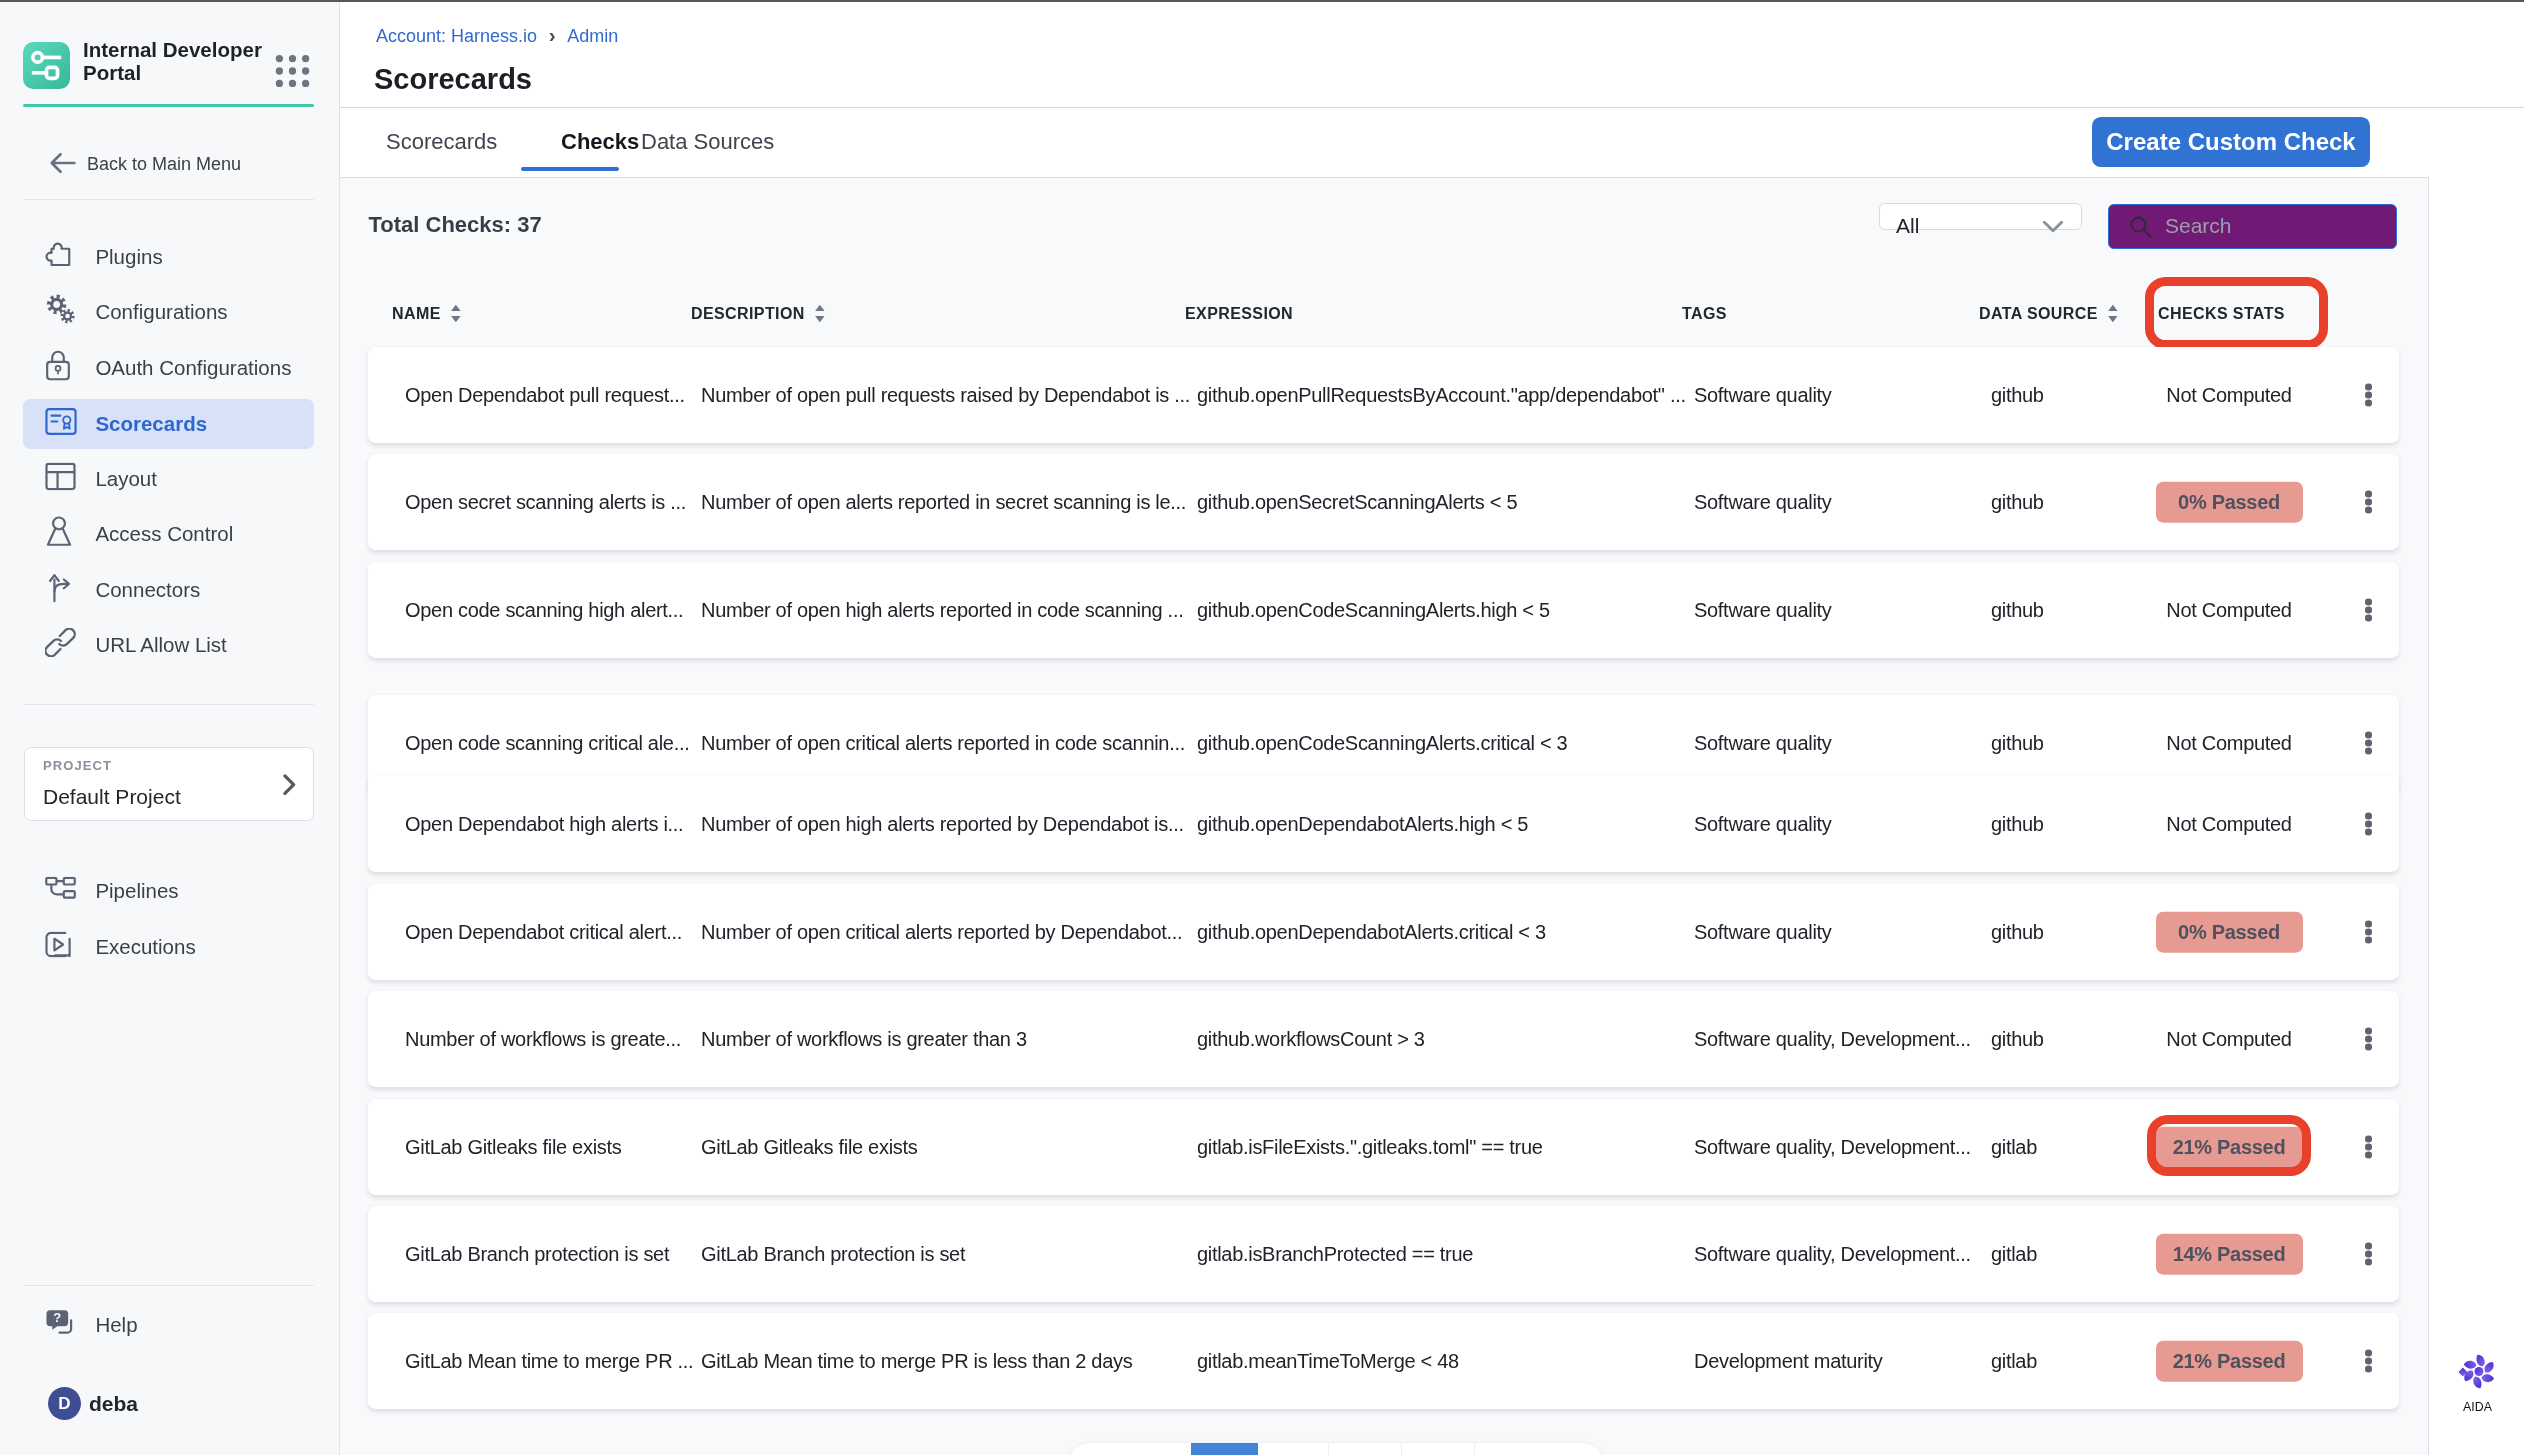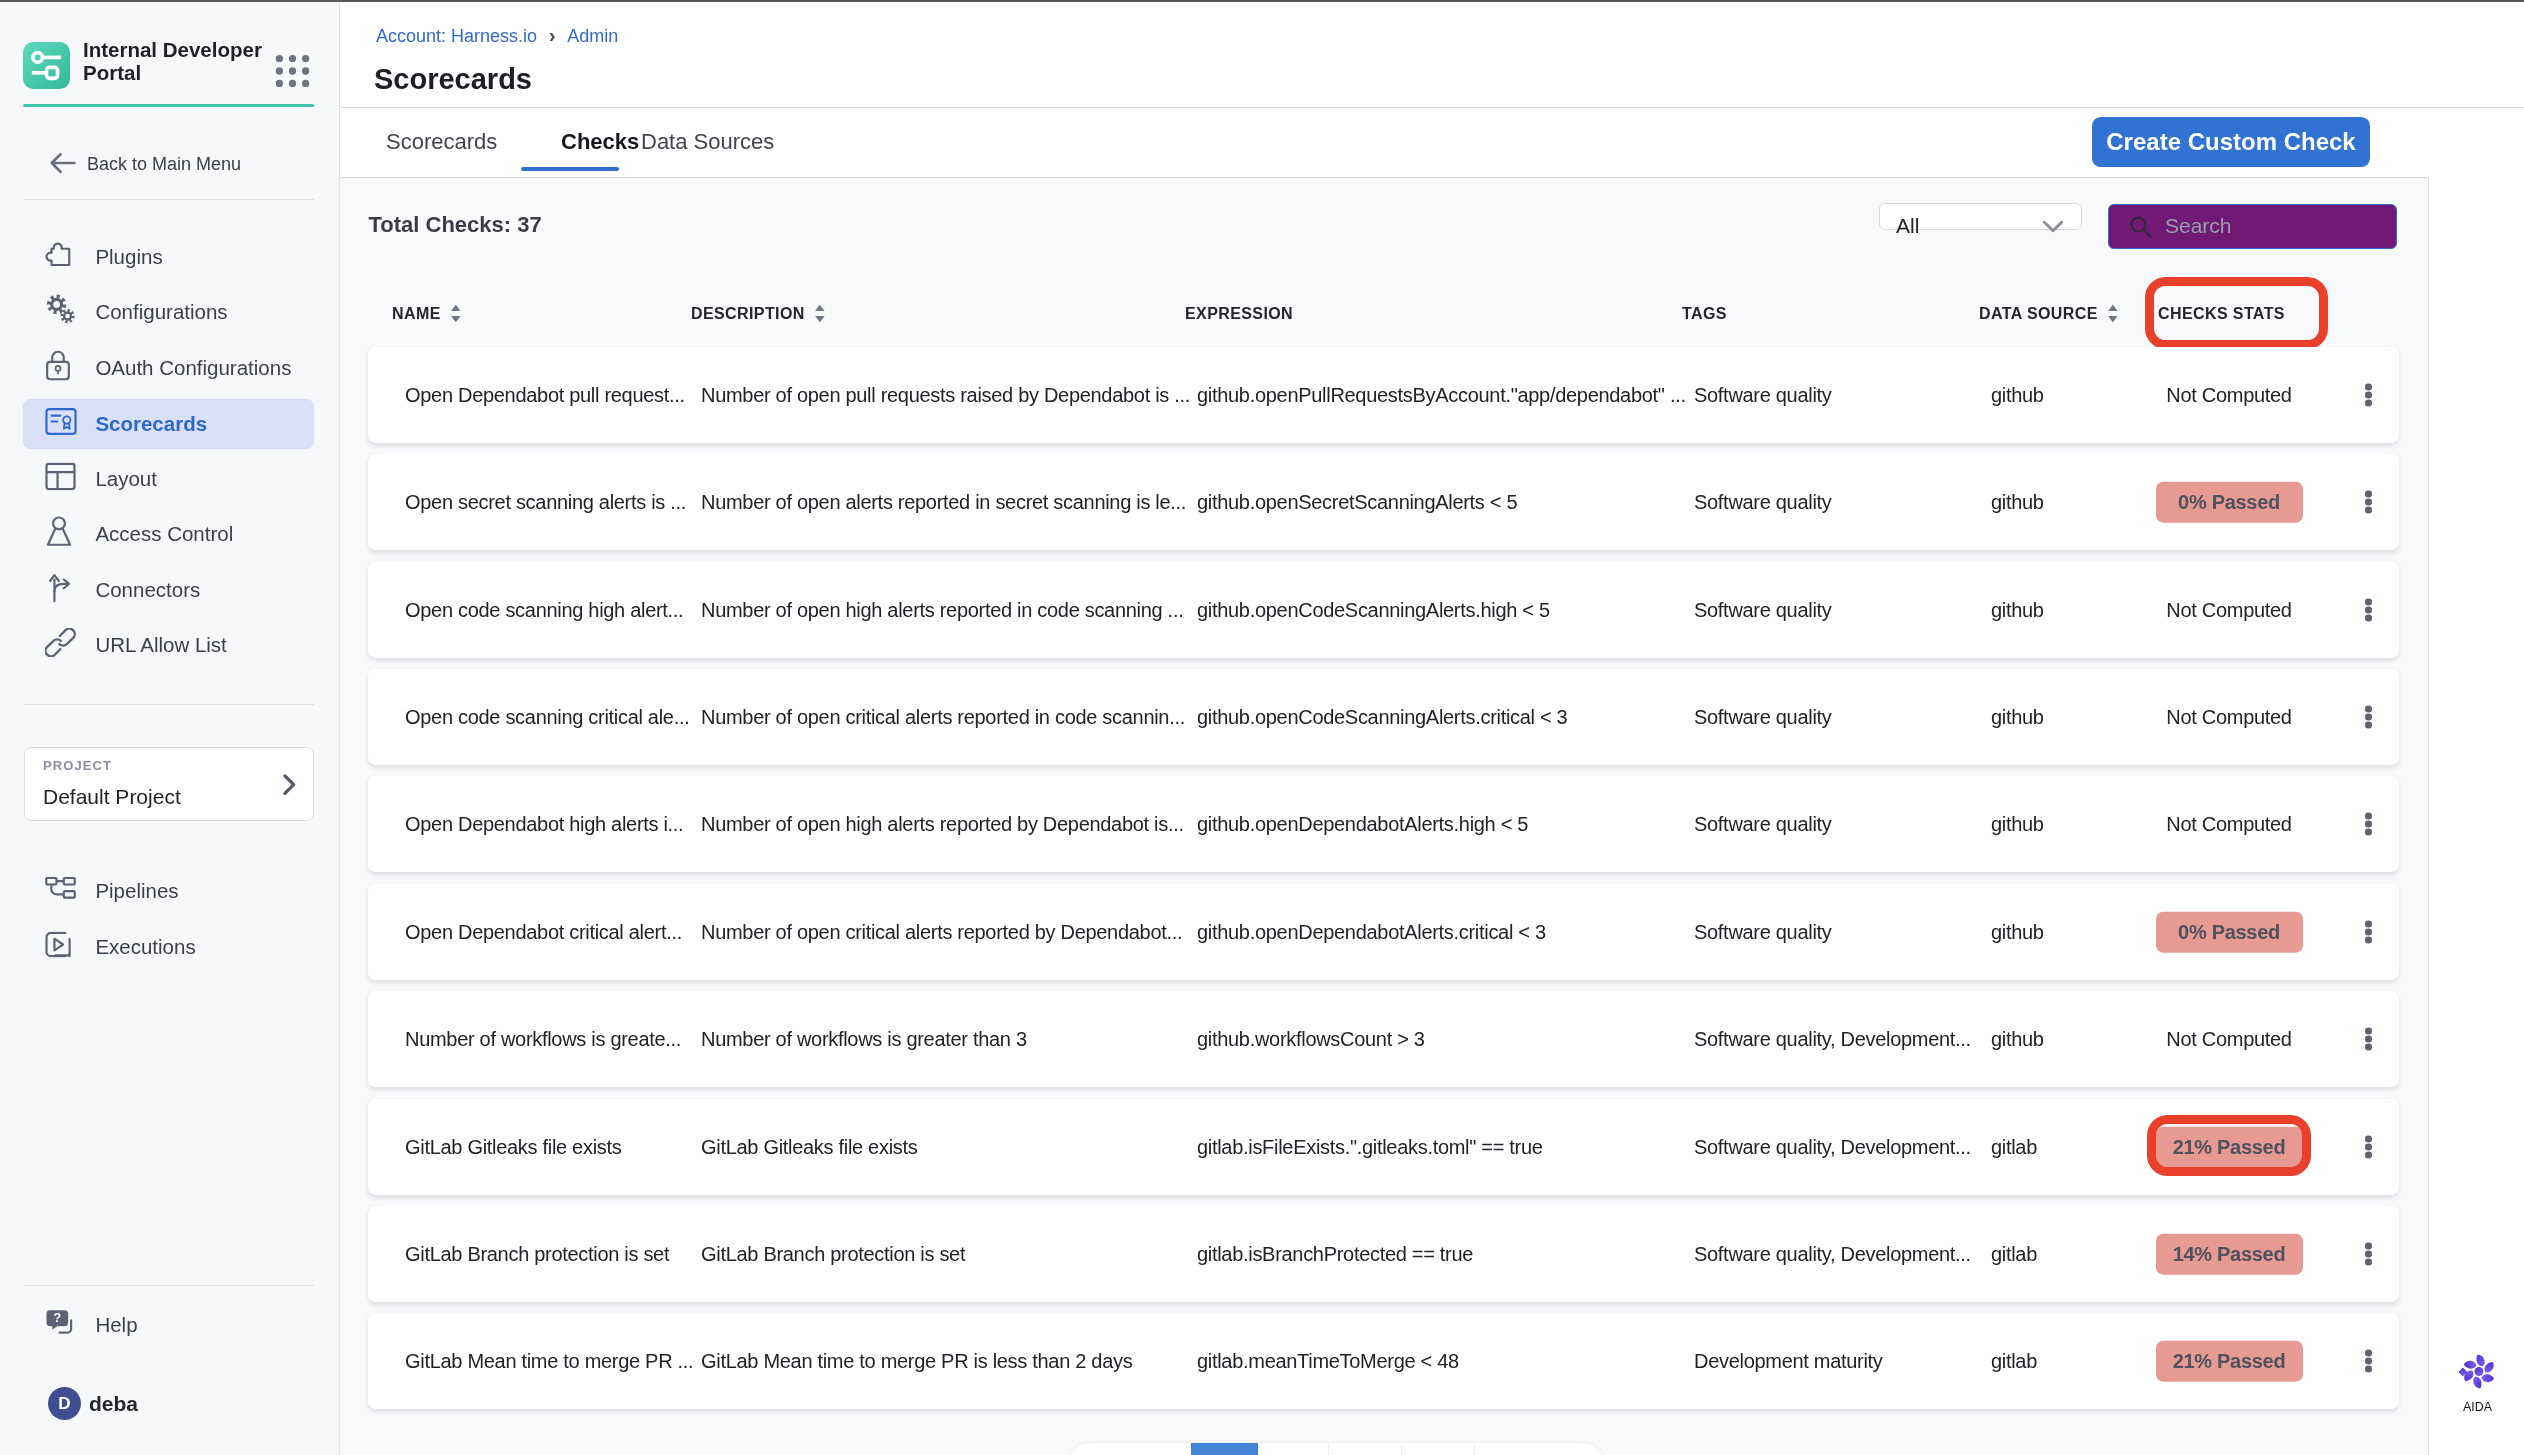--- a/index.html
+++ b/index.html
@@ -324,21 +324,21 @@
     <span class="c cs">github</span>
     <span class="c cc">
         <span class="inner">Not Computed</span>
       </span>
     <span class="dots">
         <i></i>
         <i></i>
         <i></i>
       </span>
   </div>
-  <div class="row" style="top:491px;text-decoration:underline;">
+  <div class="row" style="top:517px;text-decoration:underline;">
     <span class="c cn">Open code scanning critical ale...</span>
     <span class="c cd">Number of open critical alerts reported in code scannin...</span>
     <span class="c ce">github.openCodeScanningAlerts.critical &lt; 3</span>
     <span class="c ct">Software quality</span>
     <span class="c cs">github</span>
     <span class="c cc">
         <span class="inner">Not Computed</span>
       </span>
     <span class="dots">
         <i></i>

